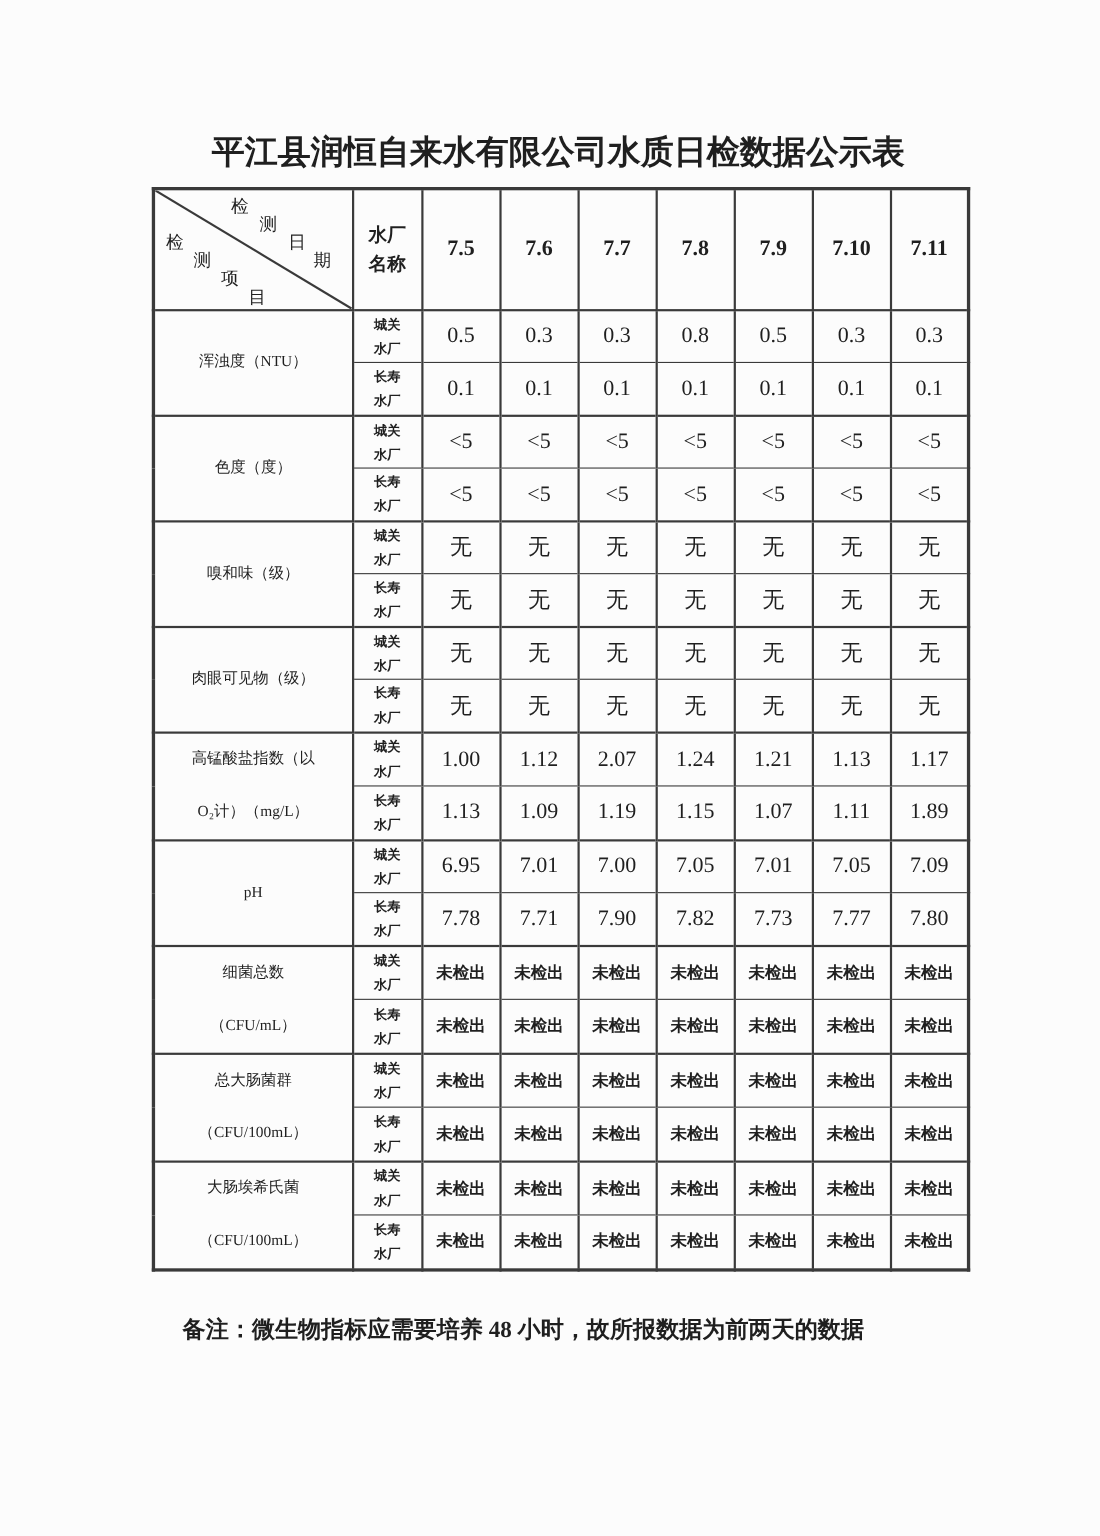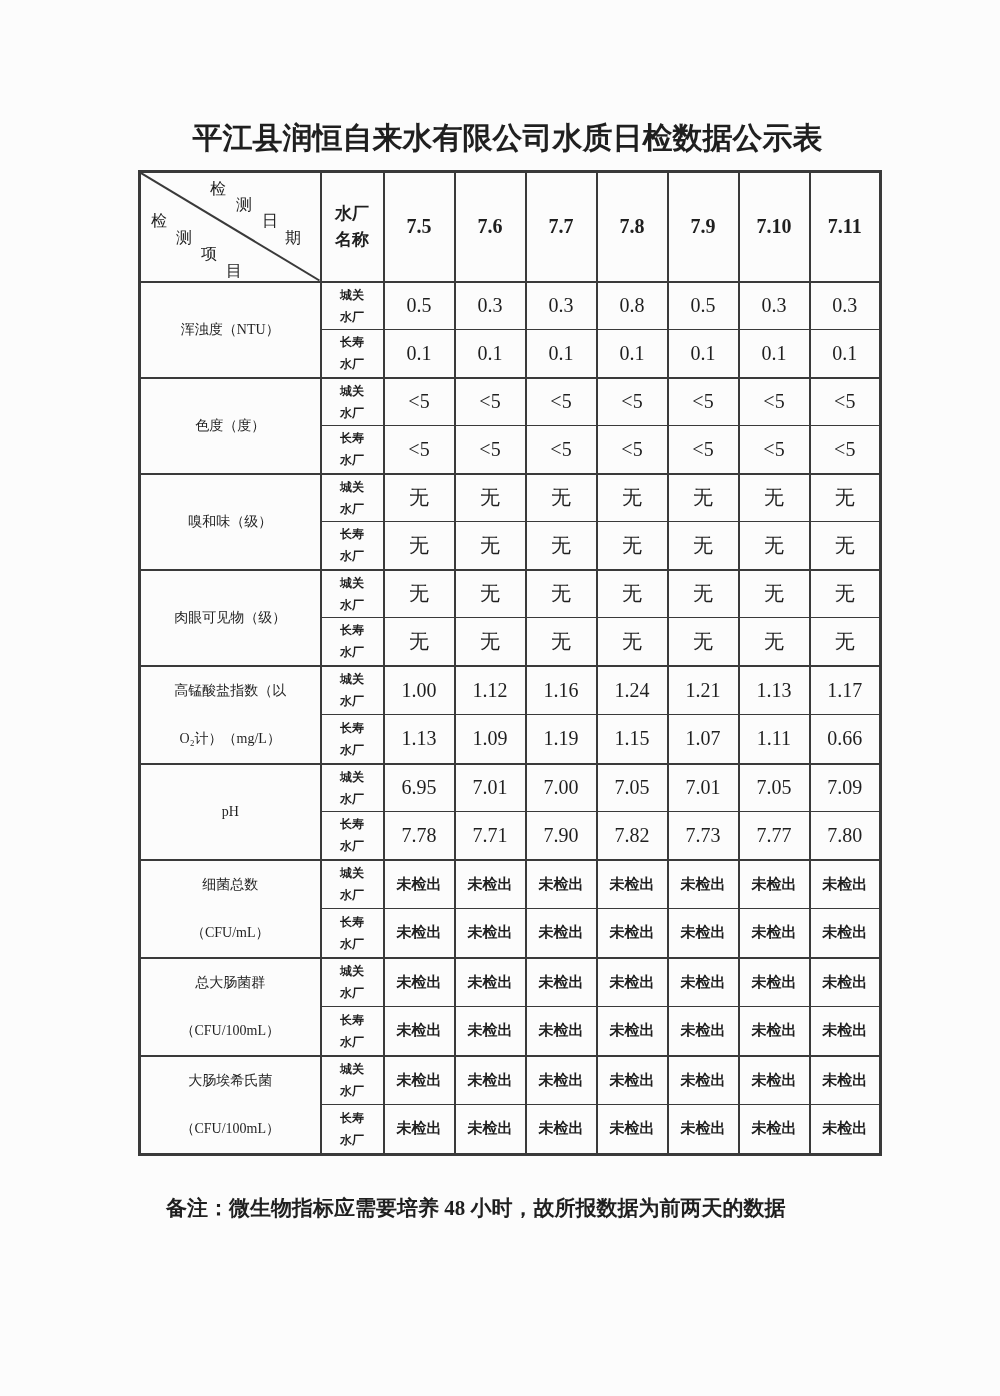--- a/index.html
+++ b/index.html
@@ -212,36 +212,36 @@
           <td class="value-cell">无</td>
           <td class="value-cell">无</td>
         </tr>
         <tr class="group-start">
           <td class="item-cell" rowspan="2">高锰酸盐指数（以
 O₂计）（mg/L）</td>
           <td class="plant-cell">城关
 水厂</td>
           <td class="value-cell">1.00</td>
           <td class="value-cell">1.12</td>
-          <td class="value-cell">1.16</td>
+          <td class="value-cell">2.07</td>
           <td class="value-cell">1.24</td>
           <td class="value-cell">1.21</td>
           <td class="value-cell">1.13</td>
           <td class="value-cell">1.17</td>
         </tr>
         <tr>
           <td class="plant-cell">长寿
 水厂</td>
           <td class="value-cell">1.13</td>
           <td class="value-cell">1.09</td>
           <td class="value-cell">1.19</td>
           <td class="value-cell">1.15</td>
           <td class="value-cell">1.07</td>
           <td class="value-cell">1.11</td>
-          <td class="value-cell">0.66</td>
+          <td class="value-cell">1.89</td>
         </tr>
         <tr class="group-start">
           <td class="item-cell" rowspan="2">pH</td>
           <td class="plant-cell">城关
 水厂</td>
           <td class="value-cell">6.95</td>
           <td class="value-cell">7.01</td>
           <td class="value-cell">7.00</td>
           <td class="value-cell">7.05</td>
           <td class="value-cell">7.01</td>

